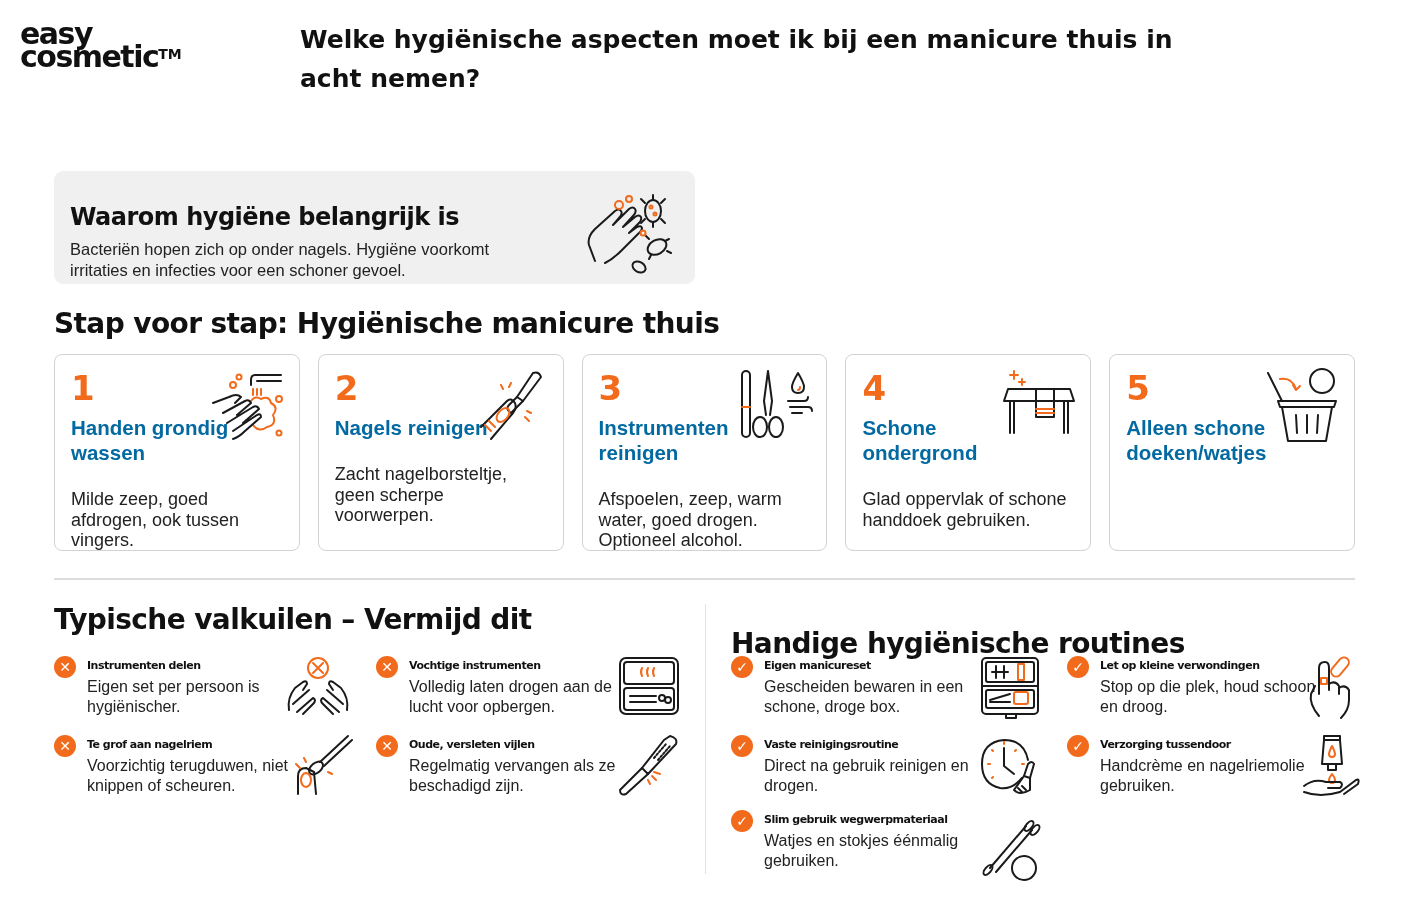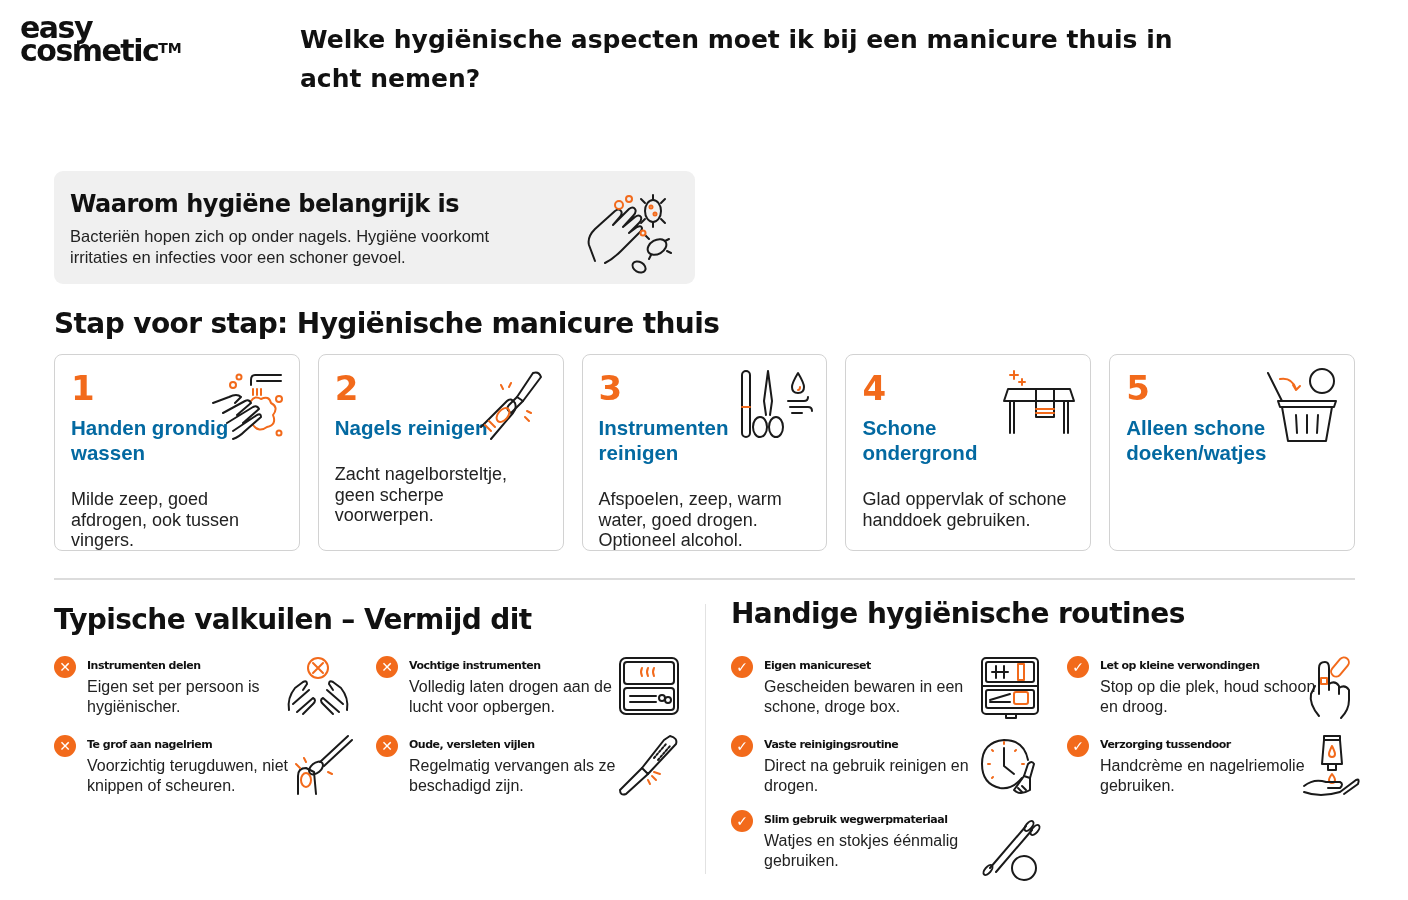--- a/index.html
+++ b/index.html
@@ -1,26 +1,26 @@
 <!DOCTYPE html>
 <html><head>
 <meta charset="utf-8">
 <style>
   * { box-sizing: border-box; margin: 0; padding: 0; }
   html, body { width: 1408px; height: 900px; background: #ffffff; overflow: hidden; }
   body { font-family: "Liberation Sans", "DejaVu Sans", sans-serif; color: #111; position: relative; }
 
   .logo { position: absolute; left: 20px; top: 16px; line-height: 0.78; font-family: "DejaVu Sans", sans-serif; font-weight: 900; letter-spacing: -1.5px; color: #111; }
-  .logo .l1 { font-size: 30px; display: block; }
+  .logo .l1 { font-size: 30px; display: block; margin-top: 6px; }
   .logo .l2 { font-size: 30px; display: block; }
   .logo .tm { font-size: 14px; letter-spacing: 0; vertical-align: top; position: relative; top: 4px; font-weight: 700; }
 
   .page-title { position: absolute; left: 300px; top: 20px; width: 940px; font-family: "DejaVu Sans", sans-serif; font-weight: 700; font-size: 25px; line-height: 39px; color: #111; }
 
-  .why-box { position: absolute; left: 54px; top: 171px; width: 641px; height: 113px; background: #f0f0f0; border-radius: 9px; padding: 19px 16px; }
+  .why-box { position: absolute; left: 54px; top: 171px; width: 641px; height: 113px; background: #f0f0f0; border-radius: 9px; padding: 32px 16px; }
   .why-title { font-family: "DejaVu Sans", sans-serif; font-weight: 700; font-size: 24px; letter-spacing: -0.5px; color: #111; }
   .why-text { margin-top: 8px; font-size: 16.5px; line-height: 21px; width: 470px; color: #222; }
   .why-icon { position: absolute; right: 18px; top: 12px; width: 92px; height: 92px; }
 
   .section-title { position: absolute; font-family: "DejaVu Sans", sans-serif; font-weight: 700; font-size: 28px; letter-spacing: -0.6px; color: #111; }
 
   .steps { position: absolute; left: 54px; top: 354px; width: 1301px; display: flex; gap: 18px; }
   .step { position: relative; width: 246px; height: 197px; border: 1.5px solid #d2d2d2; border-radius: 8px; padding: 14px 16px; background: #fff; }
   .step-num { font-family: "DejaVu Sans", sans-serif; font-weight: 900; font-size: 34px; color: #f26a1b; line-height: 38px; }
   .step-title { margin-top: 8px; font-weight: 700; font-size: 20.5px; line-height: 25px; color: #0369a1; width: 170px; }
@@ -188,21 +188,21 @@
   <div class="i-title">Oude, versleten vijlen</div>
   <div class="i-text">Regelmatig vervangen als ze beschadigd zijn.</div>
 </div>
 <svg class="item-icon" style="left:614px; top:732px;" viewBox="0 0 66 66">
   <path class="ln" d="M56 4 Q64 6 62 12 L34 42 L28 36 L50 8 Z"></path>
   <path class="ln" d="M28 36 L6 58 Q6 64 12 62 L34 42"></path>
   <path class="ln" d="M40 26 L52 12 M44 28 L56 14" style="stroke-dasharray:2 2"></path>
   <path class="or" d="M38 44 L42 48 M40 40 L46 42 M34 48 L36 52"></path>
 </svg>
 
-<h2 class="section-title" style="left:731px; top:597px;">Handige hygiënische routines</h2>
+<h2 class="section-title" style="left:731px; top:627px;">Handige hygiënische routines</h2>
 
 <div class="item" style="left:731px; top:655px; width:250px;">
   <div class="badge">✓</div>
   <div class="i-title">Eigen manicureset</div>
   <div class="i-text">Gescheiden bewaren in een schone, droge box.</div>
 </div>
 <svg class="item-icon" style="left:978px; top:654px;" viewBox="0 0 66 66">
   <rect class="ln" x="4" y="4" width="56" height="56" rx="4"></rect>
   <rect class="ln" x="8" y="8" width="48" height="20" rx="2"></rect>
   <path class="ln" d="M14 18 L30 18 M18 12 L18 24 M26 12 L26 24"></path>

